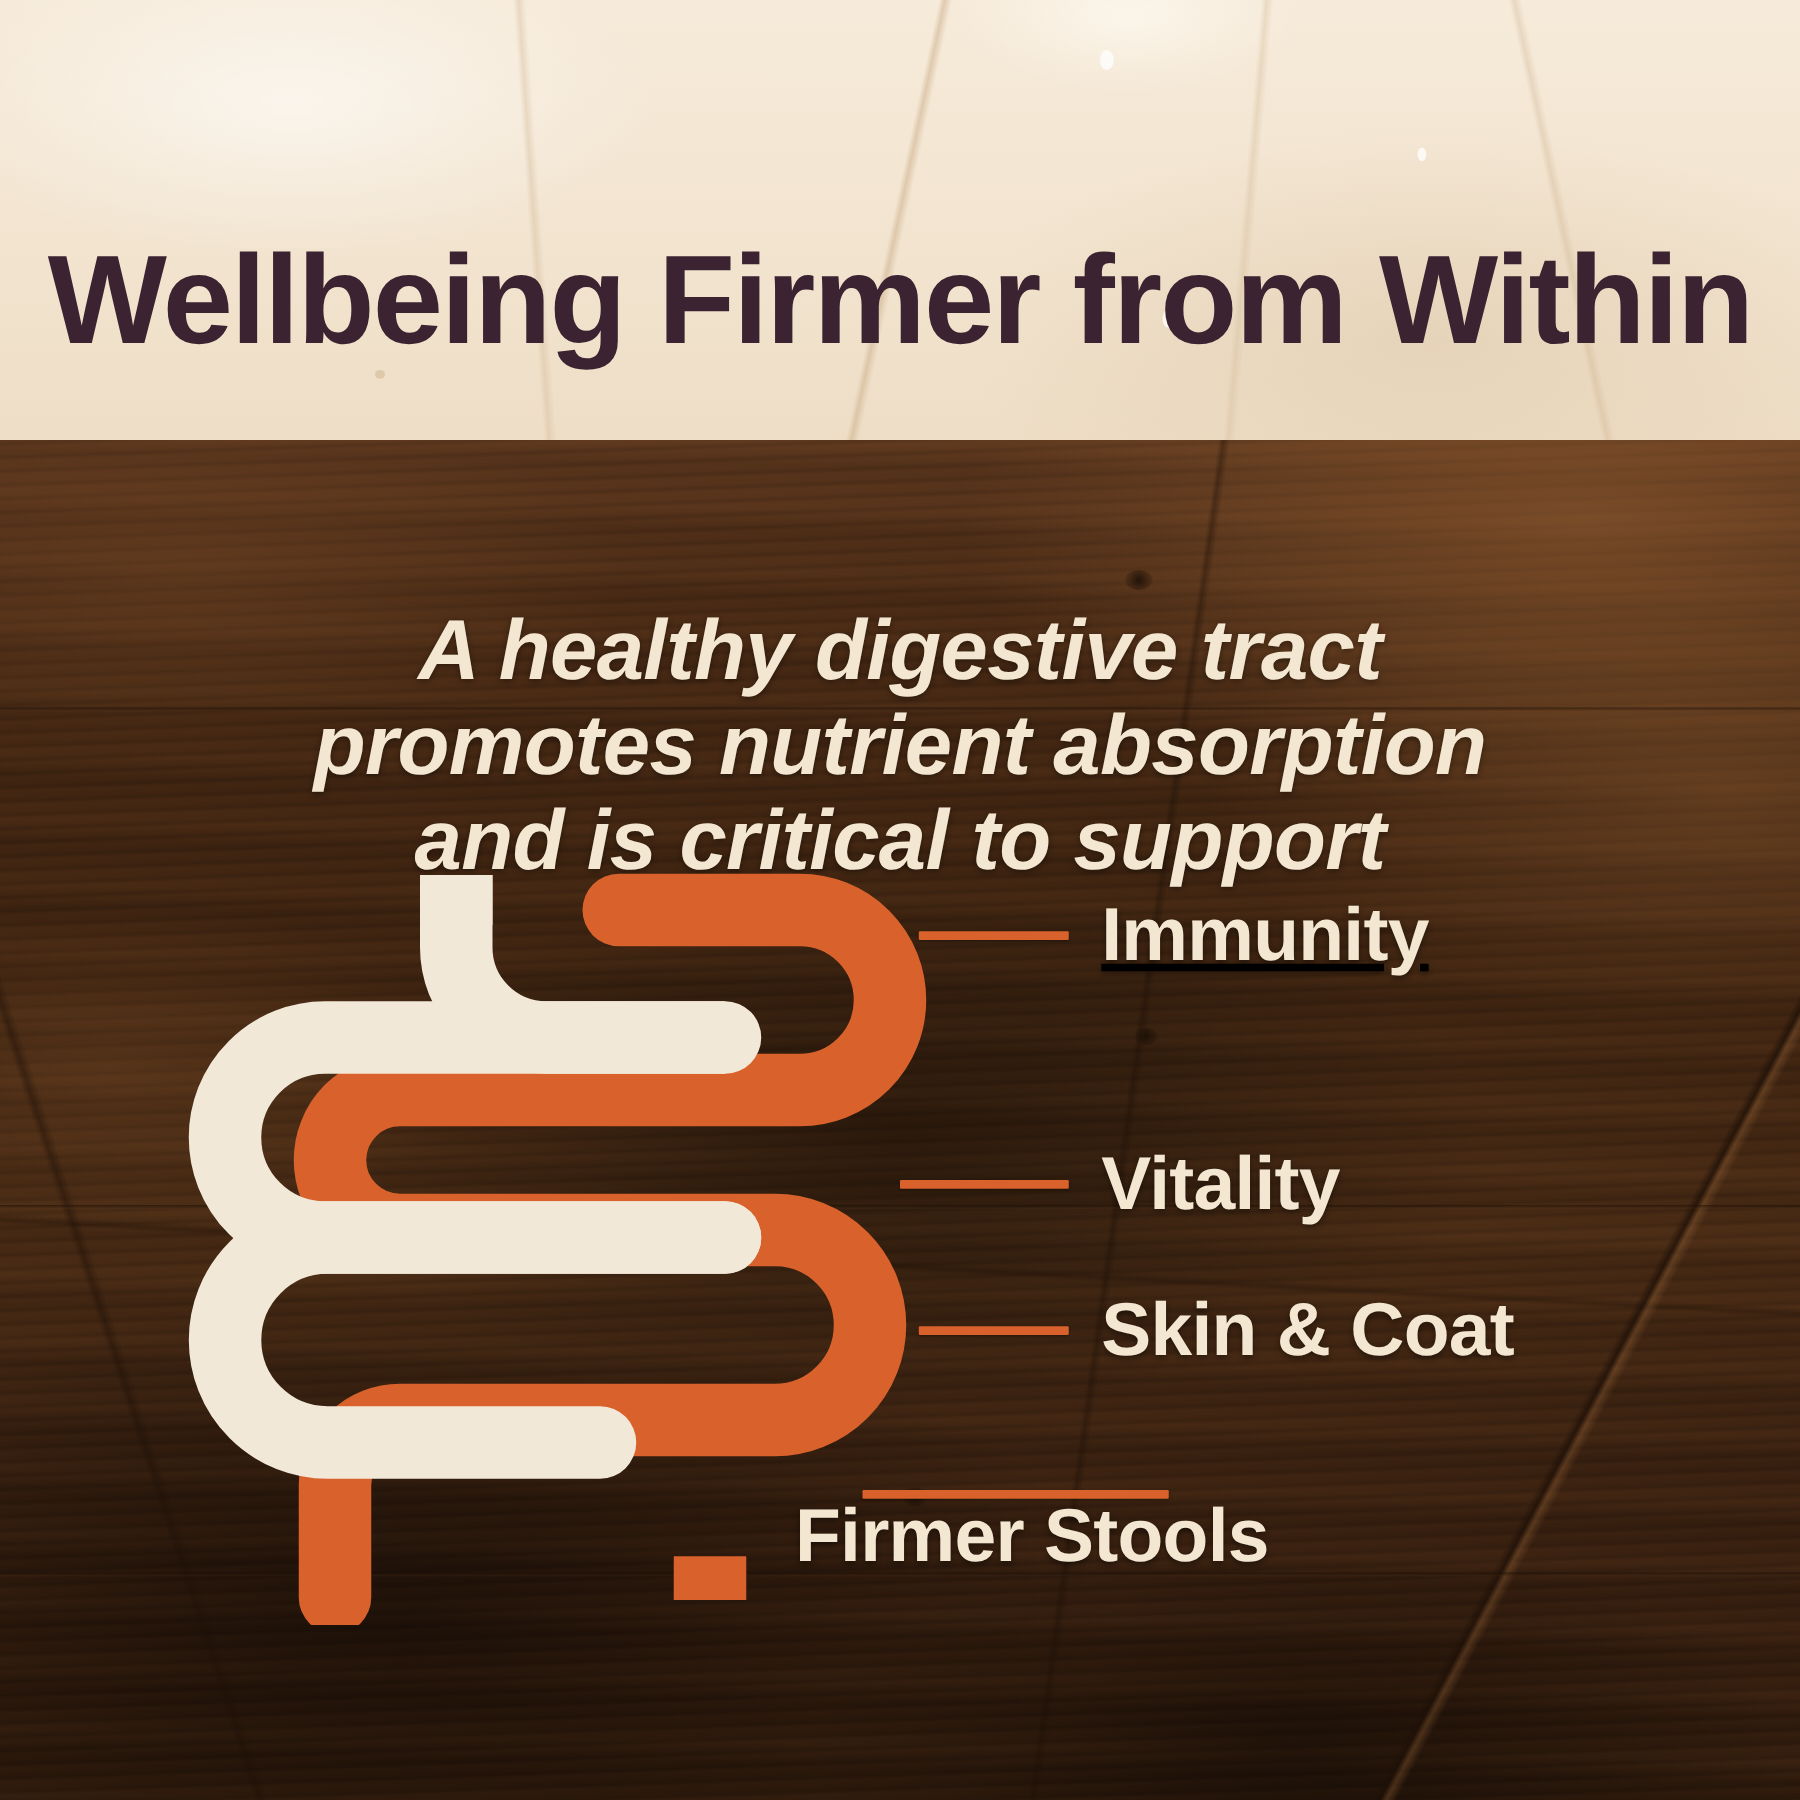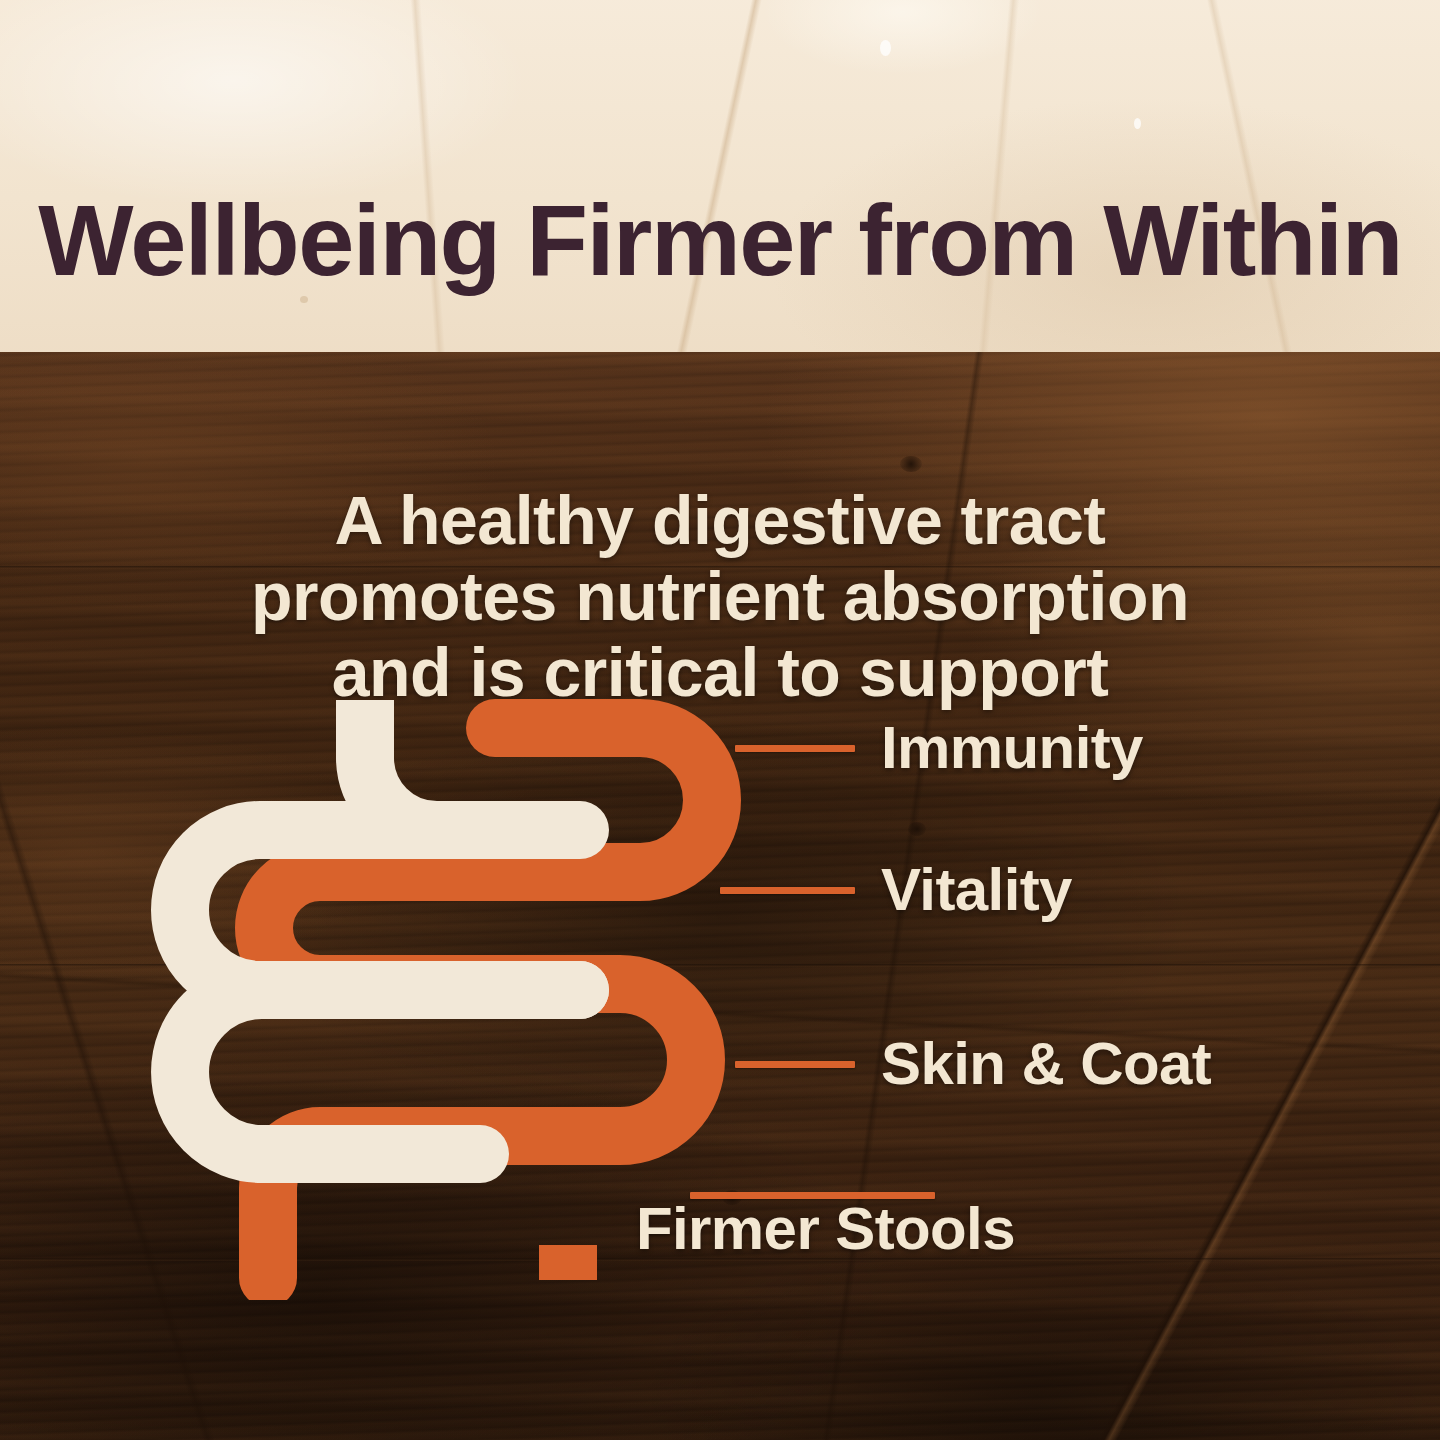--- a/index.html
+++ b/index.html
@@ -131,20 +131,21 @@
     top: 414px;
     width: 1440px;
     text-align: center;
     color: #f3e7d2;
     font-size: 68px;
     font-weight: 700;
     line-height: 1.12;
     letter-spacing: -0.5px;
     white-space: pre-line;
     text-shadow: 0 2px 5px rgba(0,0,0,.40);
+    font-style: italic;
   }
 
   
   #gut-illustration {
     position: absolute;
     left: 150px;
     top: 670px;
     width: 620px;
     height: 630px;
   }
@@ -247,26 +248,26 @@
              A 82 82 0 0 0 112 484
              L 330 484" fill="none" stroke="#f2e8d8" stroke-width="58" stroke-linecap="round" stroke-linejoin="round"></path>
 
         <rect x="186" y="30" width="58" height="40" fill="#f2e8d8"></rect>
       </g>
     </svg>
   </div>
 
   <div id="benefits-list">
 
-    <div class="benefit-row" style="left:735px; top:718px;">
+    <div class="benefit-row" style="left:735px; top:718px;text-decoration:underline;">
       <span class="benefit-connector" style="width:120px;"></span>
       <span class="benefit-label">Immunity</span>
     </div>
 
-    <div class="benefit-row" style="left:720px; top:860px;justify-content:center;">
+    <div class="benefit-row" style="left:720px; top:917px;justify-content:center;">
       <span class="benefit-connector" style="width:135px;"></span>
       <span class="benefit-label">Vitality</span>
     </div>
 
     <div class="benefit-row" style="left:735px; top:1034px;">
       <span class="benefit-connector" style="width:120px;"></span>
       <span class="benefit-label">Skin &amp; Coat</span>
     </div>
 
     <div class="benefit-row" style="left:610px; top:1192px;flex-direction:column;">

